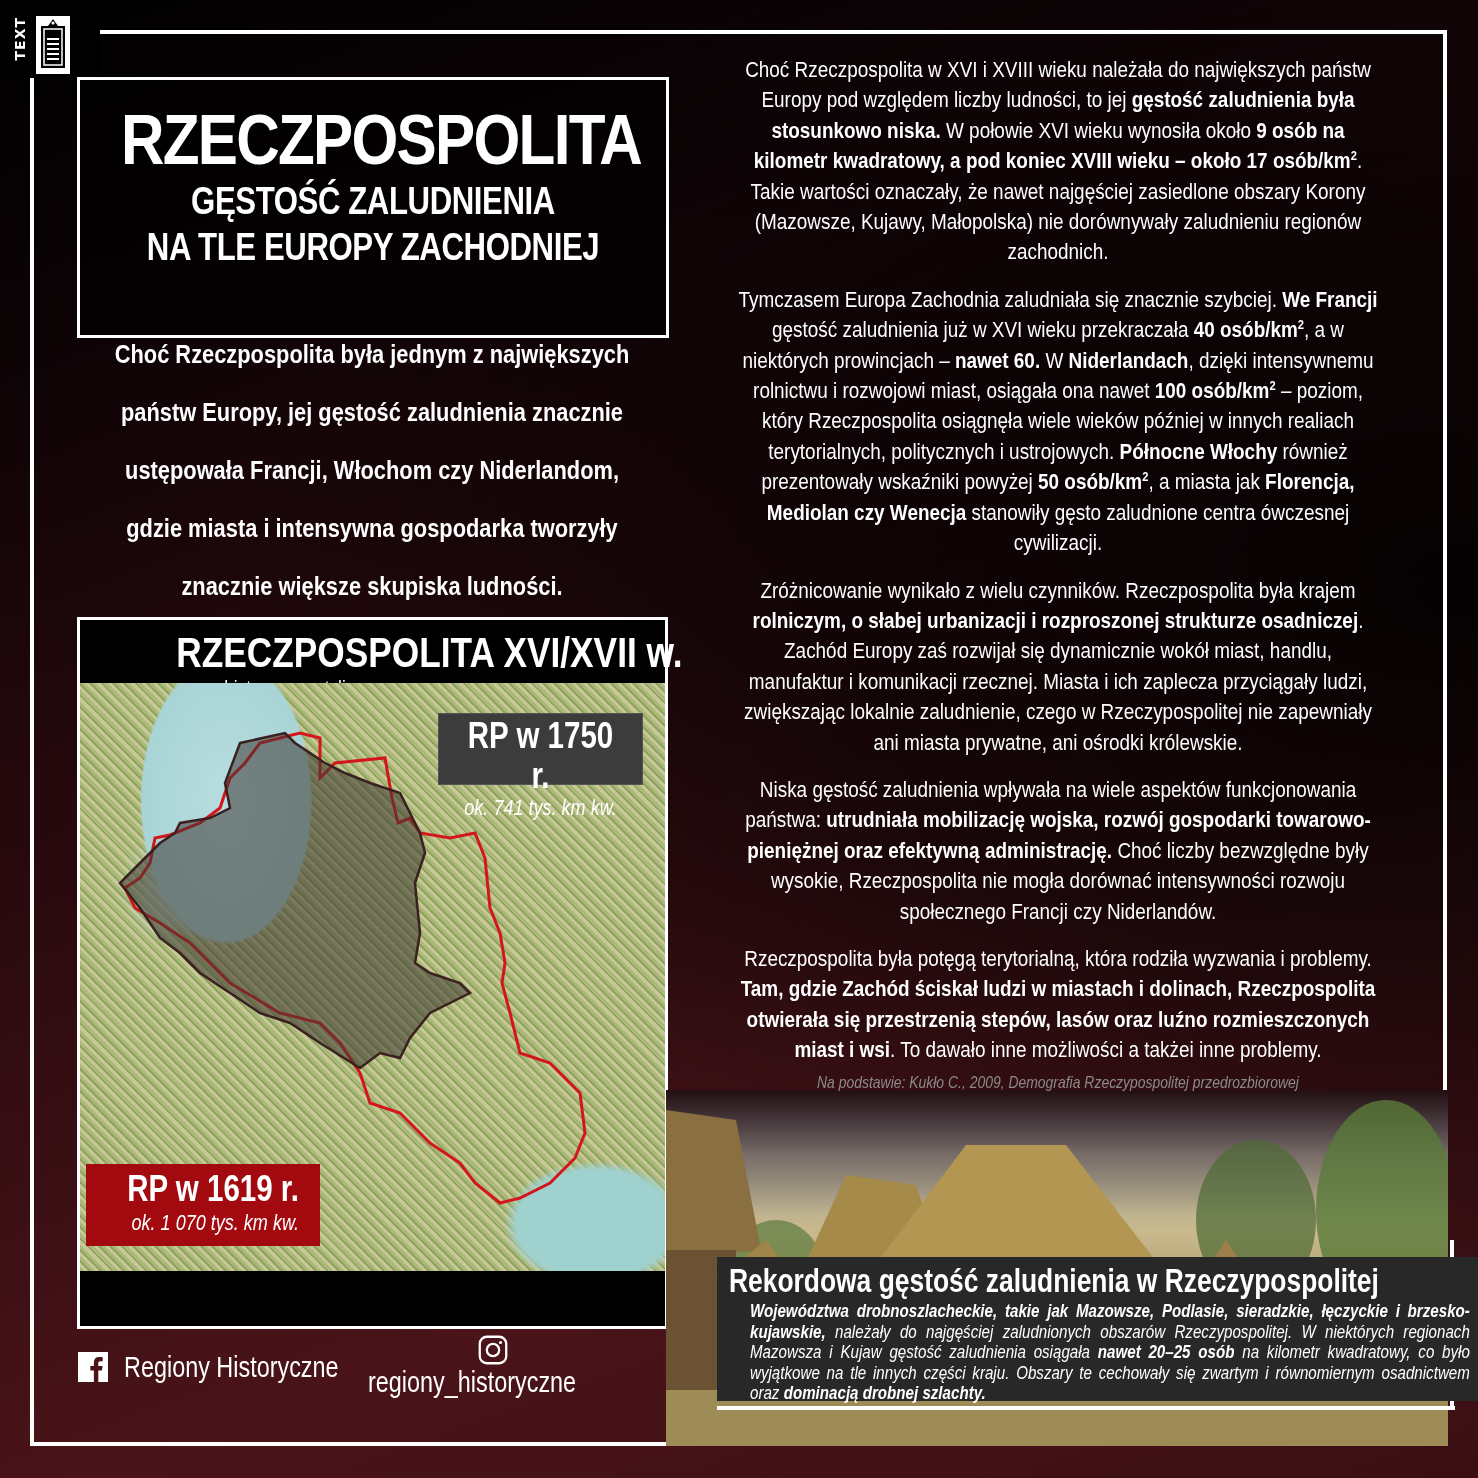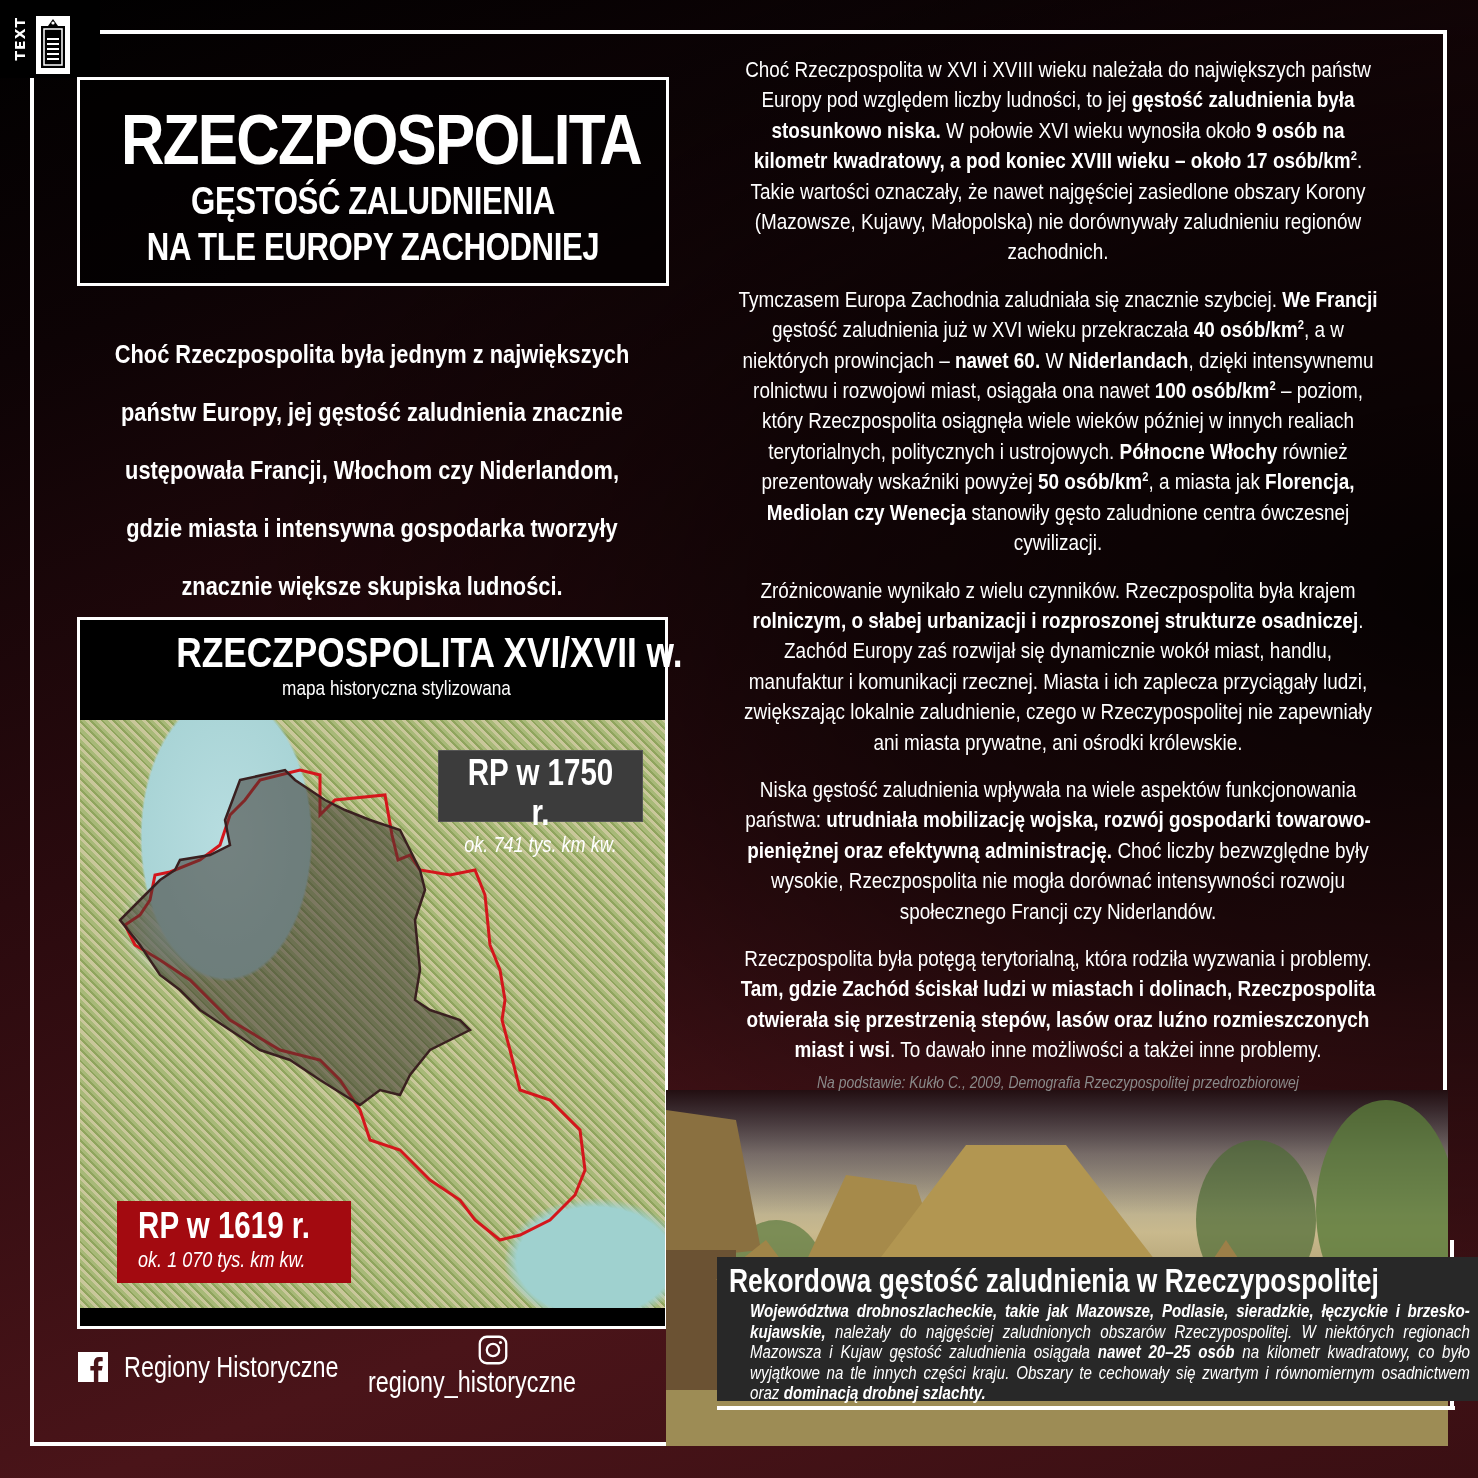--- a/index.html
+++ b/index.html
@@ -30,21 +30,21 @@
     letter-spacing: 1px; margin-left: 12px; color: #fff;
   }
   .text-badge .clip {
     position: absolute; left: 36px; top: 16px; width: 34px; height: 58px;
     background: #fff;
   }
   .text-badge .clip svg { width: 100%; height: 100%; }
 
   
   .title-box {
-    position: absolute; left: 77px; top: 77px; width: 592px; height: 209px;
+    position: absolute; left: 77px; top: 77px; width: 592px; height: 261px;
     border: 3px solid #fff; background: rgba(0,0,0,0.6);
     text-align: center;
   }
   .title-main {
     font-family: "Liberation Sans", sans-serif; font-weight: bold;
     font-size: 70px; line-height: 76px; letter-spacing: -2px;
     margin-top: 22px; transform: scaleX(0.86); transform-origin: center;
   }
   .title-sub {
     font-family: "Liberation Sans", sans-serif; font-weight: bold;
@@ -58,21 +58,21 @@
     text-align: center; font-weight: bold; font-size: 26px; line-height: 58px;
     transform: scaleX(0.84); transform-origin: center top;
   }
 
   
   .map-card {
     position: absolute; left: 77px; top: 617px; width: 591px; height: 712px;
     border: 3px solid #fff; background: #000;
   }
   .map-head {
-    height: 100px; background: #000; text-align: center; padding-left: 48px;
+    height: 63px; background: #000;  padding-left: 48px;
   }
   .map-title {
     font-weight: bold; font-size: 43px; line-height: 52px; padding-top: 6px;
     transform: scaleX(0.82); transform-origin: center; white-space: nowrap;
   }
   .map-subtitle {
     font-size: 21px; line-height: 20px; transform: scaleX(0.82); transform-origin: center;
   }
   .map-area {
     position: relative; height: 588px; overflow: hidden;
@@ -84,22 +84,22 @@
       #b6ba83;
   }
   .map-area svg.borders { position: absolute; inset: 0; width: 100%; height: 100%; }
   .label-1750 {
     position: absolute; right: 22px; top: 30px; width: 205px; height: 72px;
     background: #3c3c3c; text-align: center; border: 1px solid #555;
   }
   .label-1750 .big { font-weight: bold; font-size: 36px; line-height: 40px; padding-top: 2px; transform: scaleX(0.82); }
   .label-1750 .small { font-style: italic; font-size: 22px; line-height: 24px; transform: scaleX(0.82); }
   .label-1619 {
-    position: absolute; left: 37px; bottom: 25px; width: 234px; height: 82px;
-    background: #a30a10; text-align: left;
+    position: absolute; left: 6px; bottom: 25px; width: 234px; height: 82px;
+    background: #a30a10; text-align: right;
   }
   .label-1619 .big { font-weight: bold; font-size: 36px; line-height: 42px; padding-top: 4px; transform: scaleX(0.82); }
   .label-1619 .small { font-style: italic; font-size: 22px; line-height: 26px; transform: scaleX(0.82); }
   .map-foot {
     height: 38px; background: #000; border-top: 3px solid #fff; text-align: center;
   }
   .map-foot span {
     display: inline-block; font-weight: bold; font-size: 28px; line-height: 36px;
     transform: scaleX(0.78); white-space: nowrap;
   }

